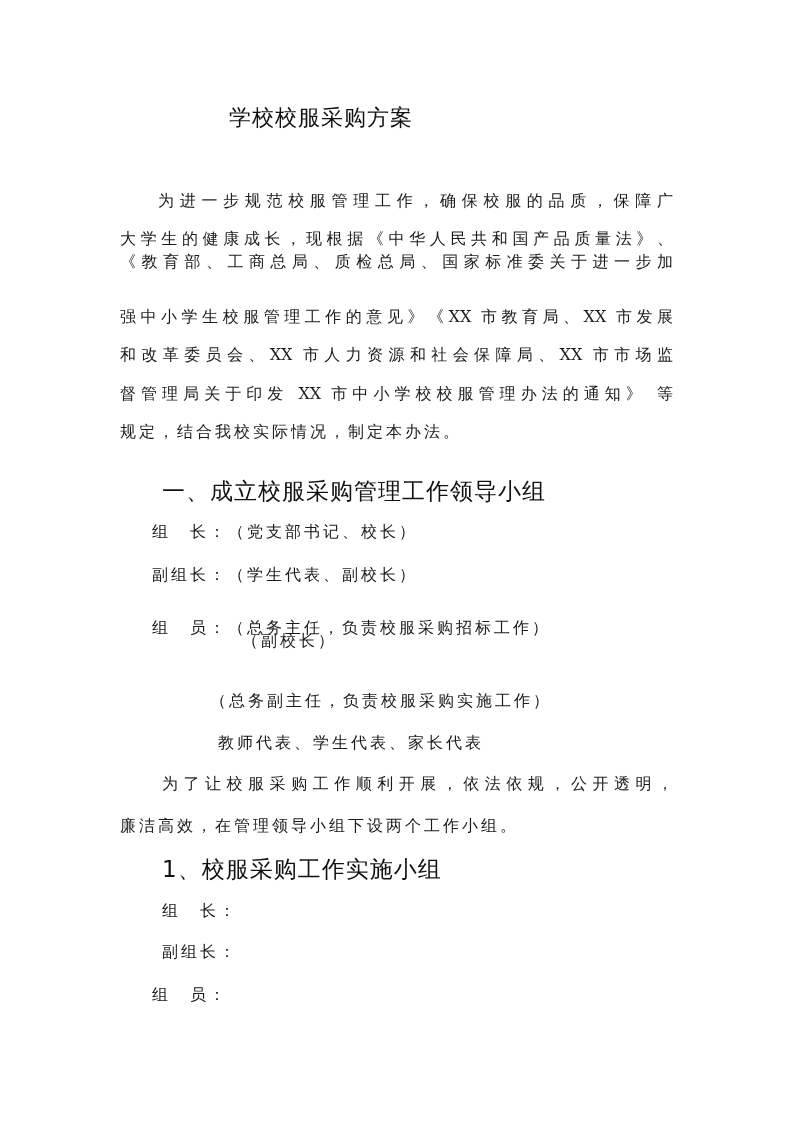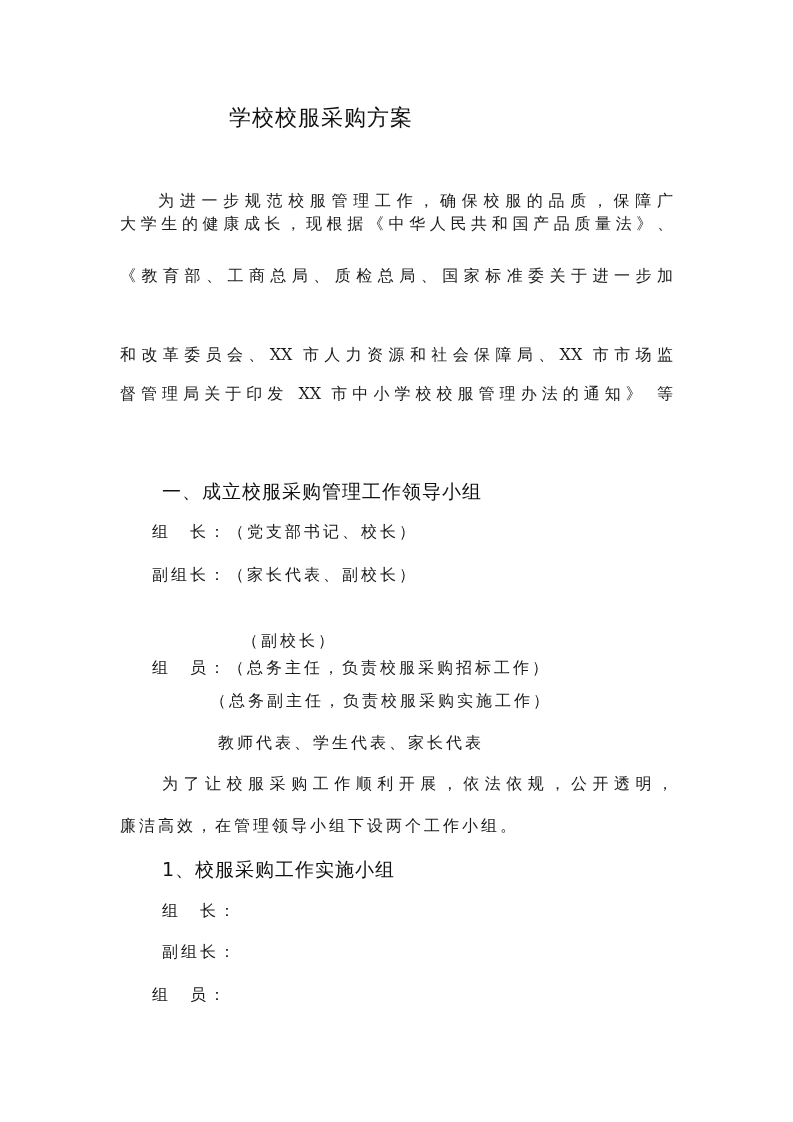--- a/index.html
+++ b/index.html
@@ -24,43 +24,45 @@
     letter-spacing: 1px;
   }
   .justify {
     text-align: justify;
     text-align-last: justify;
     width: 553px;
     left: 120px;
   }
   .heading {
     font-family: "DejaVu Sans", "Liberation Sans", sans-serif;
-    font-size: 19px;
+    font-size: 23px;
     color: #111;
   }
 </style>
 </head>
 <body>
 
 <div class="page">
 
   <div class="title">学校校服采购方案</div>
 
   <div class="line" style="left:158px; top:189px; width:515px; text-align:justify; text-align-last:justify;">为进一步规范校服管理工作，确保校服的品质，保障广</div>
-  <div class="line justify" style="top:212px;">大学生的健康成长，现根据《中华人民共和国产品质量法》、</div>
-  <div class="line justify" style="top:265px;font-family:Liberation Mono, monospace;">《教育部、工商总局、质检总局、国家标准委关于进一步加</div>
+  <div class="line justify" style="top:228px;font-family:Liberation Mono, monospace;">大学生的健康成长，现根据《中华人民共和国产品质量法》、</div>
+  <div class="line justify" style="top:250px;">《教育部、工商总局、质检总局、国家标准委关于进一步加</div>
+  <div class="line justify" style="top:305px;">强中小学生校服管理工作的意见》《XX 市教育局、XX 市发展</div>
   <div class="line justify" style="top:343px;">和改革委员会、XX 市人力资源和社会保障局、XX 市市场监</div>
   <div class="line justify" style="top:382px;">督管理局关于印发 XX 市中小学校校服管理办法的通知》 等</div>
+  <div class="line" style="left:120px; top:420px; letter-spacing:3px;">规定，结合我校实际情况，制定本办法。</div>
 
   <div class="line heading" style="left:162px; top:479px; letter-spacing:1px;">一、成立校服采购管理工作领导小组</div>
 
   <div class="line" style="left:152px; top:520px; letter-spacing:3px;">组　长：（党支部书记、校长）</div>
-  <div class="line" style="left:152px; top:563px; letter-spacing:3px;">副组长：（家长代表、副校长）</div>
+  <div class="line" style="left:152px; top:563px; letter-spacing:3px;">副组长：（学生代表、副校长）</div>
   <div class="line" style="left:242px; top:605px; letter-spacing:3px;margin-top:24px;">（副校长）</div>
-  <div class="line" style="left:152px; top:656px; letter-spacing:3px;">组　员：（总务主任，负责校服采购招标工作）</div>
+  <div class="line" style="left:152px; top:616px; letter-spacing:3px;">组　员：（总务主任，负责校服采购招标工作）</div>
   <div class="line" style="left:210px; top:689px; letter-spacing:3px;">（总务副主任，负责校服采购实施工作）</div>
   <div class="line" style="left:218px; top:731px; letter-spacing:3px;">教师代表、学生代表、家长代表</div>
 
   <div class="line" style="left:162px; top:772px; width:511px; text-align:justify; text-align-last:justify;">为了让校服采购工作顺利开展，依法依规，公开透明，</div>
   <div class="line" style="left:120px; top:814px; letter-spacing:3px;text-align:right;">廉洁高效，在管理领导小组下设两个工作小组。</div>
 
   <div class="line heading" style="left:162px; top:857px; letter-spacing:1px;">1、校服采购工作实施小组</div>
   <div class="line" style="left:162px; top:899px; letter-spacing:3px;">组　长：</div>
   <div class="line" style="left:162px; top:941px; letter-spacing:3px;font-family:Liberation Mono, monospace;">副组长：</div>
   <div class="line" style="left:152px; top:983px; letter-spacing:3px;">组　员：</div>

